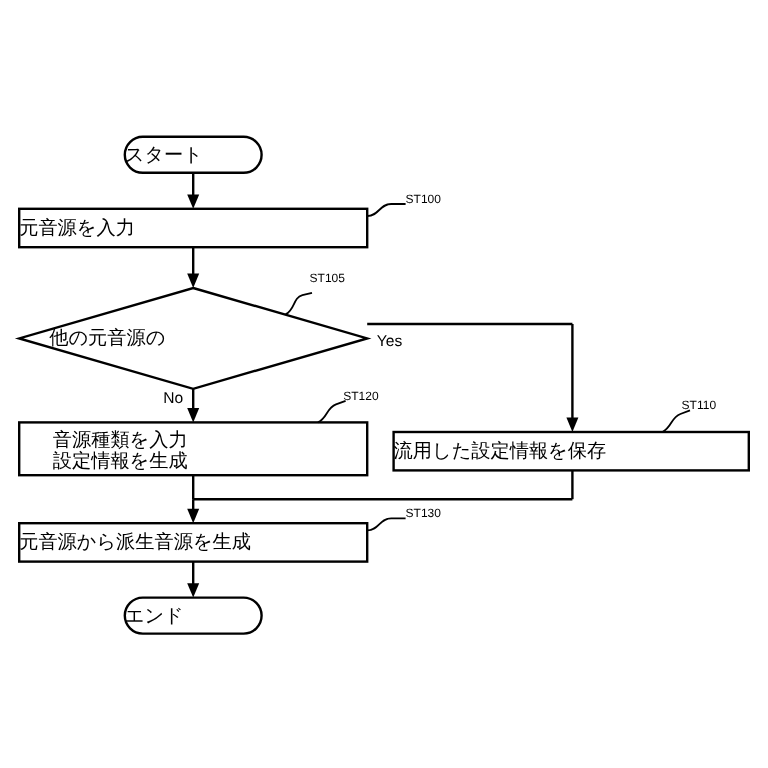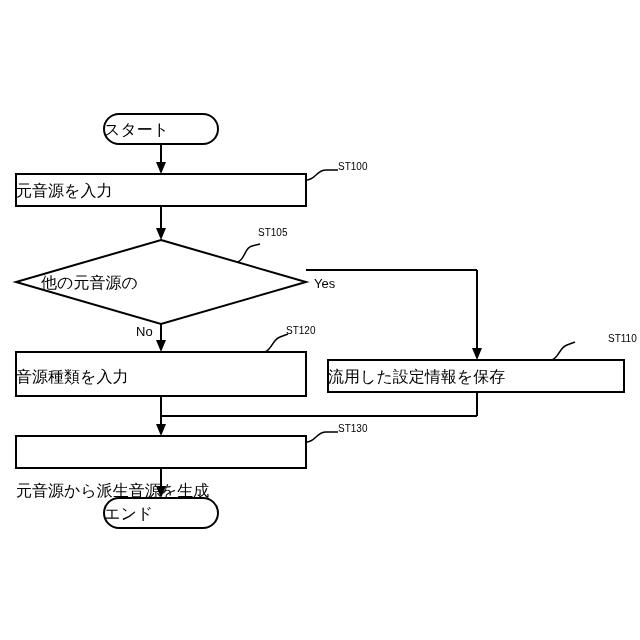--- a/index.html
+++ b/index.html
@@ -114,43 +114,44 @@
   </div>
 
   <div class="node-label" style="left:16px; top:174px; width:290px; height:32px;">
     <span>元音源を入力</span>
   </div>
 
   <div class="node-label" style="left:41px; top:258px; width:240px; height:48px;">
     <span>他の元音源の</span>
   </div>
 
-  <div class="node-label" style="left:16px; top:352px; width:290px; height:48px;">
+  <div class="node-label" style="left:16px; top:352px; width:290px; height:48px;padding-left:28px;">
     <span>音源種類を入力</span>
+    <span>設定情報を生成</span>
   </div>
 
   <div class="node-label" style="left:328px; top:360px; width:331px; height:32px;">
     <span>流用した設定情報を保存</span>
   </div>
 
-  <div class="node-label" style="left:16px; top:436px; width:290px; height:32px;margin-top:38px;">
+  <div class="node-label" style="left:16px; top:436px; width:290px; height:32px;">
     <span>元音源から派生音源を生成</span>
   </div>
 
   <div class="node-label" style="left:104px; top:498px; width:114px; height:30px;">
     <span>エンド</span>
   </div>
 
   <div class="ref-label" style="left:338px; top:161px;">ST100</div>
 
   <div class="ref-label" style="left:258px; top:227px;">ST105</div>
 
   <div class="ref-label" style="left:286px; top:325px;">ST120</div>
 
-  <div class="ref-label" style="left:608px; top:333px;">ST110</div>
+  <div class="ref-label" style="left:568px; top:333px;">ST110</div>
 
   <div class="ref-label" style="left:338px; top:423px;">ST130</div>
 
   <div class="edge-label" style="left:314px; top:256px;margin-top:20px;">Yes</div>
 
   <div class="edge-label" style="left:136px; top:324px;">No</div>
 
 </div>
 
 </body></html>

